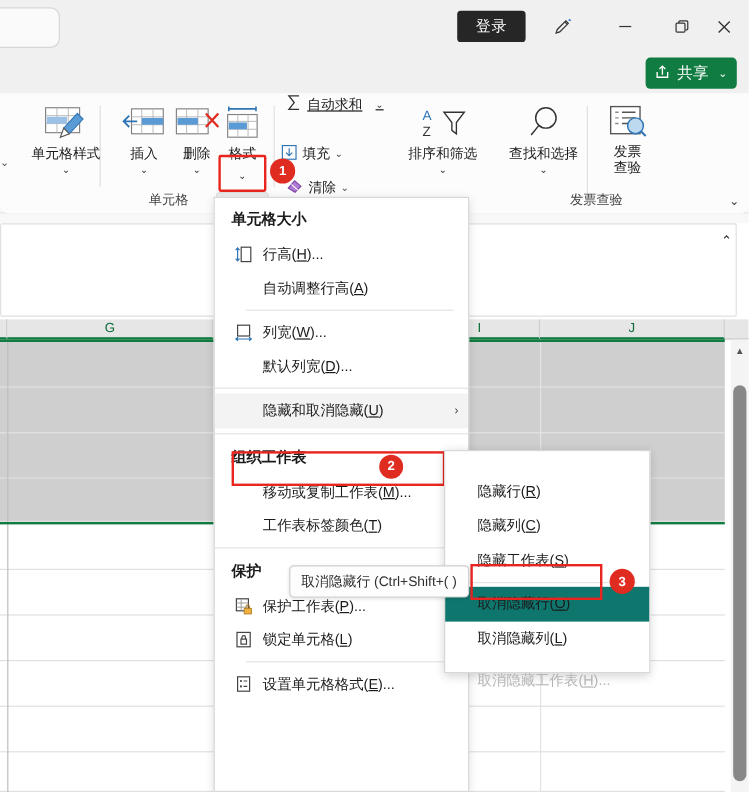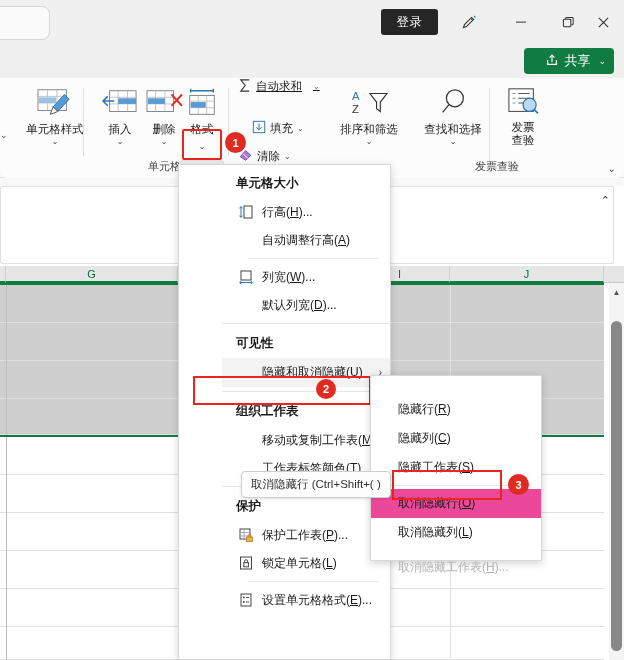--- a/index.html
+++ b/index.html
@@ -17,21 +17,21 @@
   #signin{position:absolute;left:381px;top:9px;width:57px;height:26px;background:#262626;
           color:#fff;border-radius:3px;display:flex;align-items:center;justify-content:center;
           font-size:12.5px;letter-spacing:.5px;}
   .wbtn{position:absolute;top:9px;height:26px;width:32px;display:flex;align-items:center;
         justify-content:center;color:#303030;}
   #pen{left:452px;} #min{left:505px;} #max{left:552px;} #close{left:597px;width:24px;left:591px;}
 
   
   #sharerow{position:absolute;left:0;top:45px;width:624px;height:33px;background:#f0f0f0;}
   #share{position:absolute;right:10px;top:3px;height:26px;background:#107c41;color:#fff;
-         border-radius:4px;display:flex;align-items:center;gap:5px;padding:0 8px 0 21px;font-size:13px;}
+         border-radius:4px;display:flex;align-items:center;gap:5px;padding:0 8px 0 7px;font-size:13px;}
   #share .chev{font-size:9px;opacity:.95;margin-left:3px;}
 
   
   #ribbon{position:absolute;left:0;top:78px;width:624px;height:100px;background:#f8f8f8;
           border-bottom:1px solid #e2e2e2;}
   #ribbonpanel{position:absolute;left:0;top:0;width:624px;height:100px;background:#fcfcfc;
                border-radius:0 0 8px 8px;}
   .sep{position:absolute;top:8px;width:1px;height:74px;background:#e0e0e0;}
   .rbtn{position:absolute;display:flex;flex-direction:column;align-items:center;}
   .rbtn .lab{font-size:11.5px;color:#1b1b1b;line-height:1.15;text-align:center;white-space:nowrap;}
@@ -68,21 +68,21 @@
   .vline.dark{background:#bdbdbd;}
   #selTop{position:absolute;left:0;top:17px;width:604px;height:2px;background:#107c41;z-index:5;}
   #selBot{position:absolute;left:0;top:169px;width:604px;height:2px;background:#107c41;z-index:5;}
   #vscroll{position:absolute;right:0;top:17px;width:15px;height:377px;background:#f4f4f4;}
   #vthumb{position:absolute;right:2px;top:38px;width:11px;height:330px;background:#888;border-radius:6px;}
   #vup{position:absolute;right:1px;top:19px;width:13px;height:15px;display:flex;align-items:center;
        justify-content:center;font-size:8px;color:#555;}
 
   
   #menu{position:absolute;left:178px;top:164px;width:213px;height:496px;background:#fff;
-        border:1px solid #d8d8d8;box-shadow:0 2px 8px rgba(0,0,0,.16);z-index:50;padding-top:3px;padding-left:43px;}
+        border:1px solid #d8d8d8;box-shadow:0 2px 8px rgba(0,0,0,.16);z-index:50;padding-top:3px;}
   .mhead{font-size:12.5px;font-weight:bold;color:#1b1b1b;padding:7px 0 6px 14px;}
   .mitem{position:relative;height:28px;display:flex;align-items:center;padding-left:14px;
          font-size:12px;color:#1b1b1b;white-space:nowrap;}
   .mitem .mico{width:20px;height:18px;margin-right:6px;display:flex;align-items:center;justify-content:center;flex:none;}
   .mitem .mtxt{flex:1;}
   .mitem.noicon .mtxt{margin-left:26px;}
   .mitem .arrow{font-size:10px;color:#444;margin-right:8px;}
   .mitem.hl{background:#f3f3f3;}
   .mdiv{height:1px;background:#e4e4e4;margin:4px 12px 4px 26px;}
   u{text-decoration:underline;}
@@ -92,21 +92,21 @@
 
   
   #tooltip{position:absolute;left:241px;top:471px;height:27px;background:#fdfdfd;border:1px solid #cfcfcf;
            border-radius:4px;box-shadow:0 1px 3px rgba(0,0,0,.12);display:flex;align-items:center;
            padding:0 9px;font-size:11.5px;color:#303030;white-space:nowrap;z-index:58;}
 
   
   #submenu{position:absolute;left:370px;top:375px;width:172px;height:186px;background:#fff;
            border:1px solid #d8d8d8;box-shadow:0 2px 8px rgba(0,0,0,.18);z-index:56;padding-top:19px;}
   #submenu .sitem{height:29px;display:flex;align-items:center;padding-left:27px;font-size:12px;color:#1b1b1b;white-space:nowrap;}
-  #submenu .sitem.hl{background:#ec4899;}
+  #submenu .sitem.hl{background:#0f766e;}
   #submenu .sitem.dis{color:#b4b4b4;align-items:flex-end;}
   #submenu .sdiv{height:1px;background:#e4e4e4;margin:3px 10px;}
   #unhide-highlight{position:absolute;left:392px;top:470px;width:110px;height:30px;
                     border:2.5px solid #e8251f;z-index:57;}
 </style>
 </head>
 <body>
 
 <div id="titlebar">
   <div id="tabstub"></div>
@@ -202,33 +202,33 @@
         <svg width="38" height="34" viewBox="0 0 40 36">
           <path d="M8 5 H32 M8 3 V7 M32 3 V7" stroke="#2e75b6" stroke-width="1.4"></path>
           <rect x="7" y="10" width="26" height="20" fill="#fff" stroke="#808080" stroke-width="1"></rect>
           <path d="M7 16 H33 M7 23 H33 M16 10 V30 M25 10 V30" stroke="#b4b4b4" stroke-width=".8"></path>
           <rect x="8" y="17" width="16" height="6" fill="#5b9bd5"></rect>
         </svg>
       </span>
       <span class="lab">格式</span>
       <span class="dd" style="margin-top:7px;">⌄</span>
     </div>
-    <div class="glabel" style="left:148px;bottom:4px;">单元格</div>
+    <div class="glabel" style="left:124px;bottom:4px;">单元格</div>
     <div class="sep" style="left:228px;top:10px;height:68px;"></div>
 
     <div class="smallrow" style="left:238px;top:0;text-decoration:underline;">
       <span>
         <svg width="14" height="15" viewBox="0 0 14 16" fill="none" stroke="#333" stroke-width="1.2">
           <path d="M11.5 2 H2.5 L7.2 8 L2.5 14 H11.5"></path>
         </svg>
       </span>
       <span>自动求和</span>
       <span class="dd" style="margin-left:7px;">⌄</span>
     </div>
-    <div class="smallrow" style="left:252px;top:42px;">
+    <div class="smallrow" style="left:234px;top:42px;">
       <span>
         <svg width="14" height="14" viewBox="0 0 16 16" fill="none" stroke="#2e75b6" stroke-width="1.1">
           <rect x="1.5" y="1.5" width="13" height="13"></rect>
             <path d="M8 4 V11 M5 8.2 L8 11.2 L11 8.2"></path>
         </svg>
       </span>
       <span>填充</span>
       <span class="dd">⌄</span>
     </div>
     <div class="smallrow" style="left:238px;top:70px;">
@@ -347,21 +347,20 @@
         <path d="M2 13.5 H14 M3.4 12 L1.6 13.5 L3.4 15 M12.6 12 L14.4 13.5 L12.6 15" stroke="#2e75b6" stroke-width="1"></path>
       </svg>
     </span>
     <span class="mtxt"><span>列宽(</span><u>W</u><span>)...</span></span>
   </div>
   <div class="mitem noicon">
     <span class="mtxt"><span>默认列宽(</span><u>D</u><span>)...</span></span>
   </div>
   <div class="mdiv" style="margin-left:0;margin-right:0;"></div>
 
-  <div class="mhead">可见性</div>
   <div class="mitem noicon hl" style="height:29px;">
     <span class="mtxt"><span>隐藏和取消隐藏(</span><u>U</u><span>)</span></span>
     <span class="arrow">›</span>
   </div>
   <div class="mdiv" style="margin-left:0;margin-right:0;"></div>
 
   <div class="mhead">组织工作表</div>
   <div class="mitem noicon">
     <span class="mtxt"><span>移动或复制工作表(</span><u>M</u><span>)...</span></span>
   </div>

